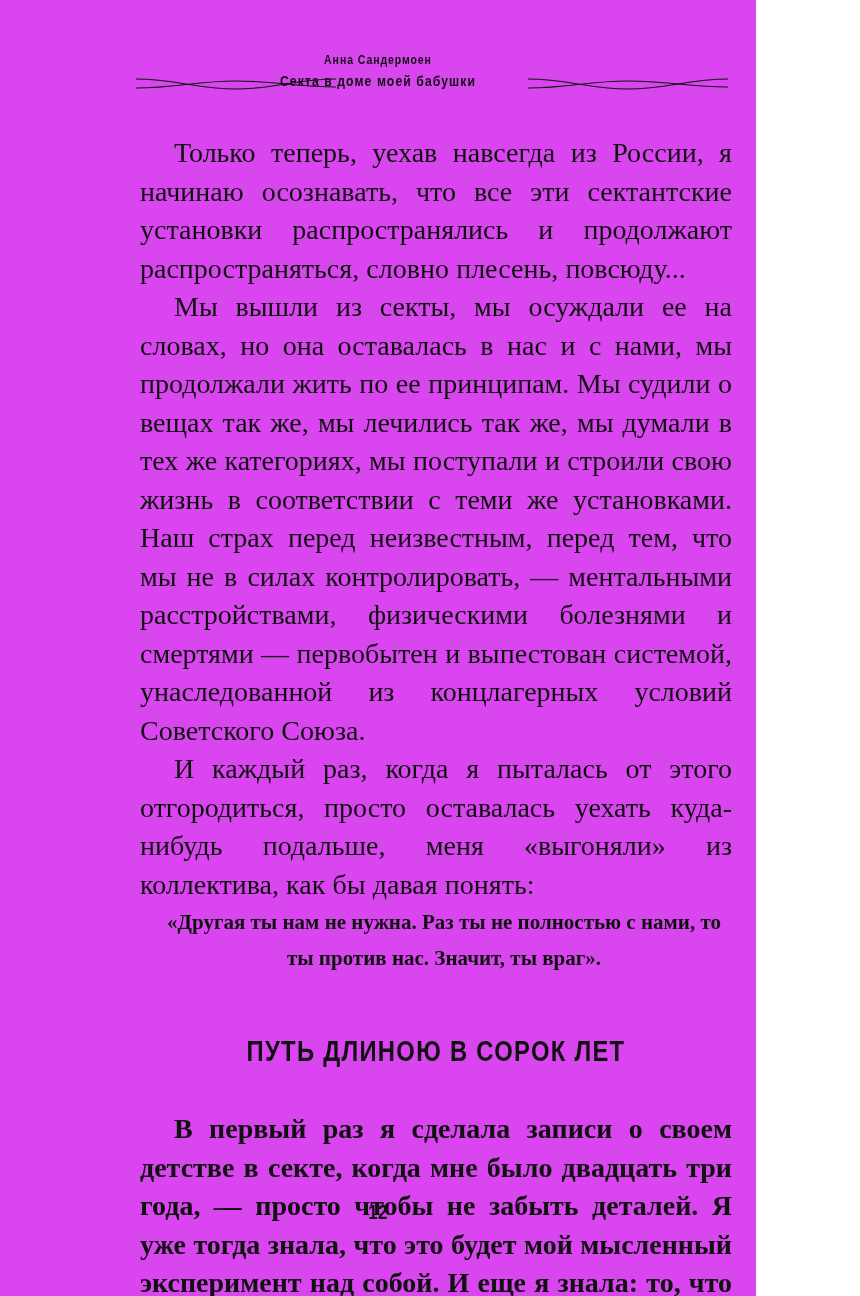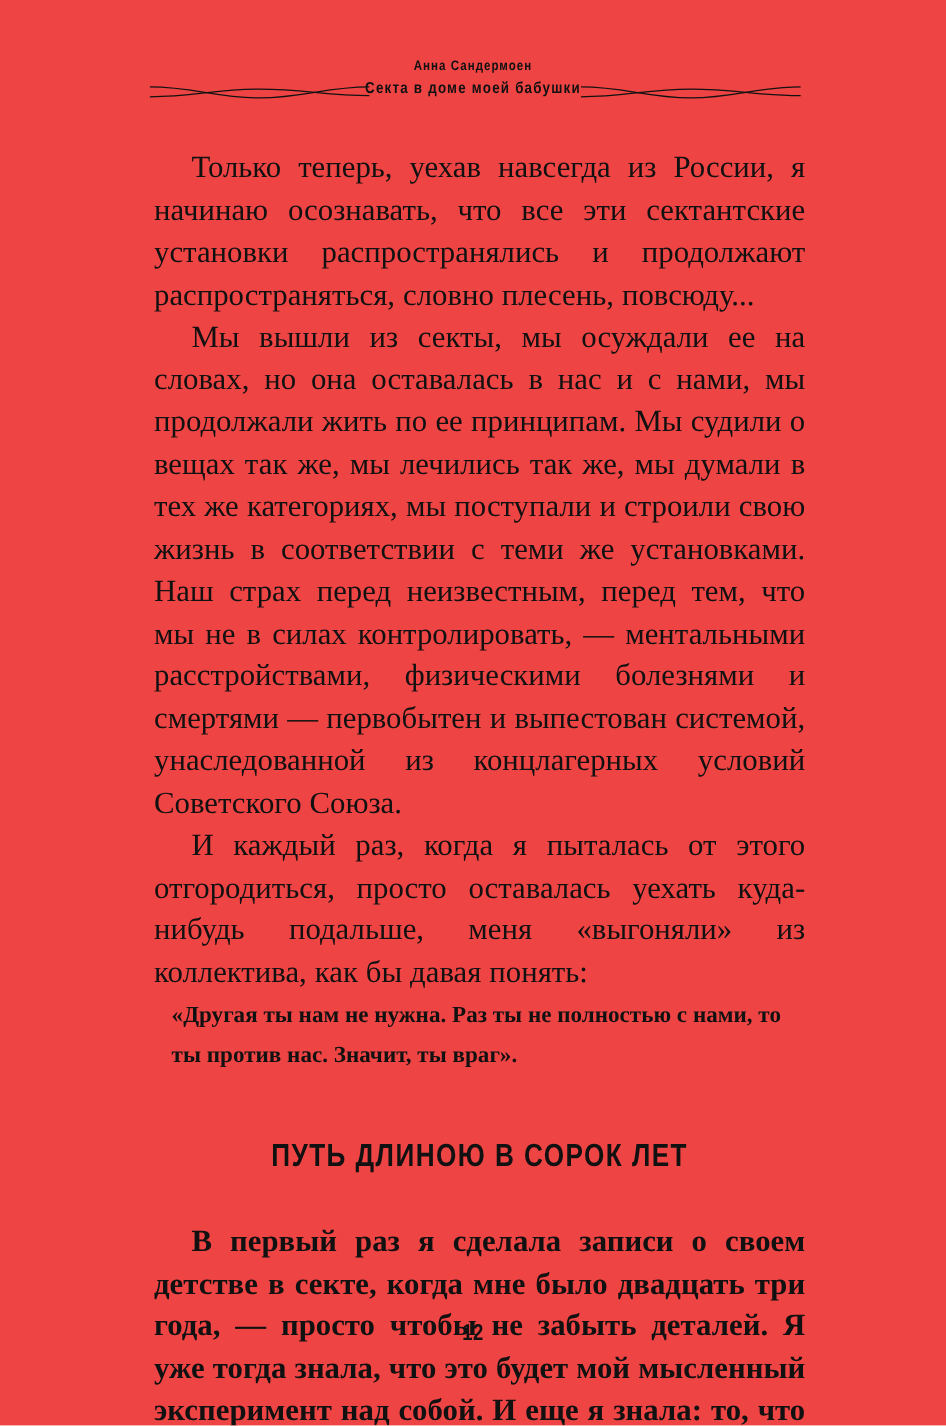--- a/index.html
+++ b/index.html
@@ -3,23 +3,23 @@
 <meta charset="utf-8">
 <style>
   html, body {
     margin: 0;
     padding: 0;
     background: #ffffff;
   }
 
   .page {
     position: relative;
-    width: 860px;
+    width: 756px;
     height: 1296px;
-    background: #ef4444;
+    background: #d946ef;
     overflow: hidden;
     font-family: "Liberation Serif", "DejaVu Serif", serif;
     color: #111111;
   }
 
   
   .running-header {
     position: absolute;
     left: 0;
     right: 0;
@@ -90,21 +90,21 @@
     word-spacing: 0.2px;
   }
 
   .gap-before { margin-top: 38px; }
 
   p.quote-par {
     margin: 0;
     font-size: 21px;
     line-height: 36px;
     font-weight: 700;
-    text-align: left;
+    text-align: center;
     text-indent: 0;
     padding-left: 16px;
   }
 
   .section-heading {
     margin: 0;
     text-align: center;
     font-family: "Liberation Sans Narrow", "Liberation Sans", sans-serif;
     font-weight: 700;
     font-size: 29px;

